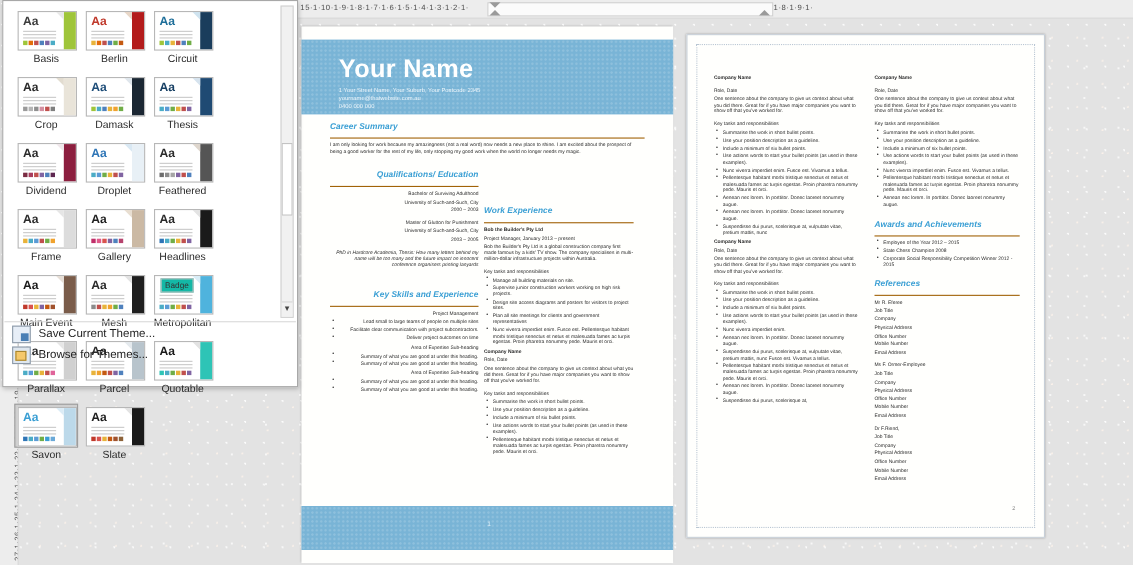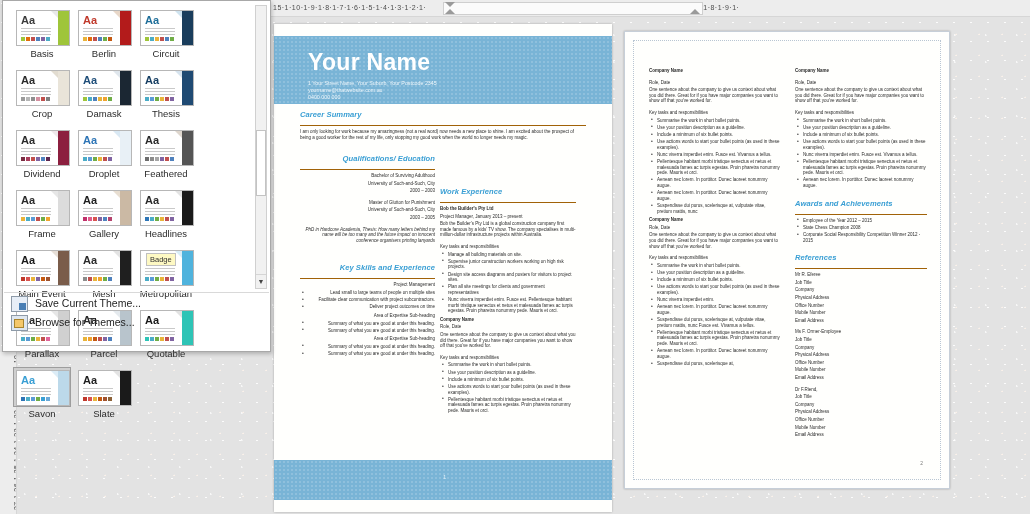--- a/index.html
+++ b/index.html
@@ -85,21 +85,21 @@
   .thumb .bar{position:absolute;right:0;top:0;bottom:0;width:11px;}
   .thumb .fold{
     position:absolute;right:11px;top:0;width:0;height:0;
     border-left:7px solid transparent;border-top:7px solid #dcdcdc;
   }
   .thm-label{
     display:block;text-align:center;font-size:9.5px;color:#2b2b2b;
     margin-top:1px;line-height:11px;white-space:nowrap;overflow:hidden;
   }
   .badge-box{
-    position:absolute;left:5px;top:2px;background:#fef9c3;border:1px solid #c0c0c0;
+    position:absolute;left:5px;top:2px;background:#14b8a6;border:1px solid #c0c0c0;
     font-size:7.5px;padding:1px 3px;color:#333;
   }
   .gal-scroll{
     position:absolute;right:3px;top:4px;width:12px;height:284px;
     background:#f1f1f1;border:1px solid #d0d0d0;box-sizing:border-box;
   }
   .gal-scroll .thumbbar{position:absolute;left:0;right:0;top:124px;height:66px;background:#fff;border:1px solid #c3c3c3;box-sizing:border-box;}
   .gal-scroll .arr{
     position:absolute;left:0;right:0;bottom:0;height:13px;background:#f1f1f1;border-top:1px solid #d5d5d5;
     display:flex;align-items:center;justify-content:center;font-size:7px;color:#444;

